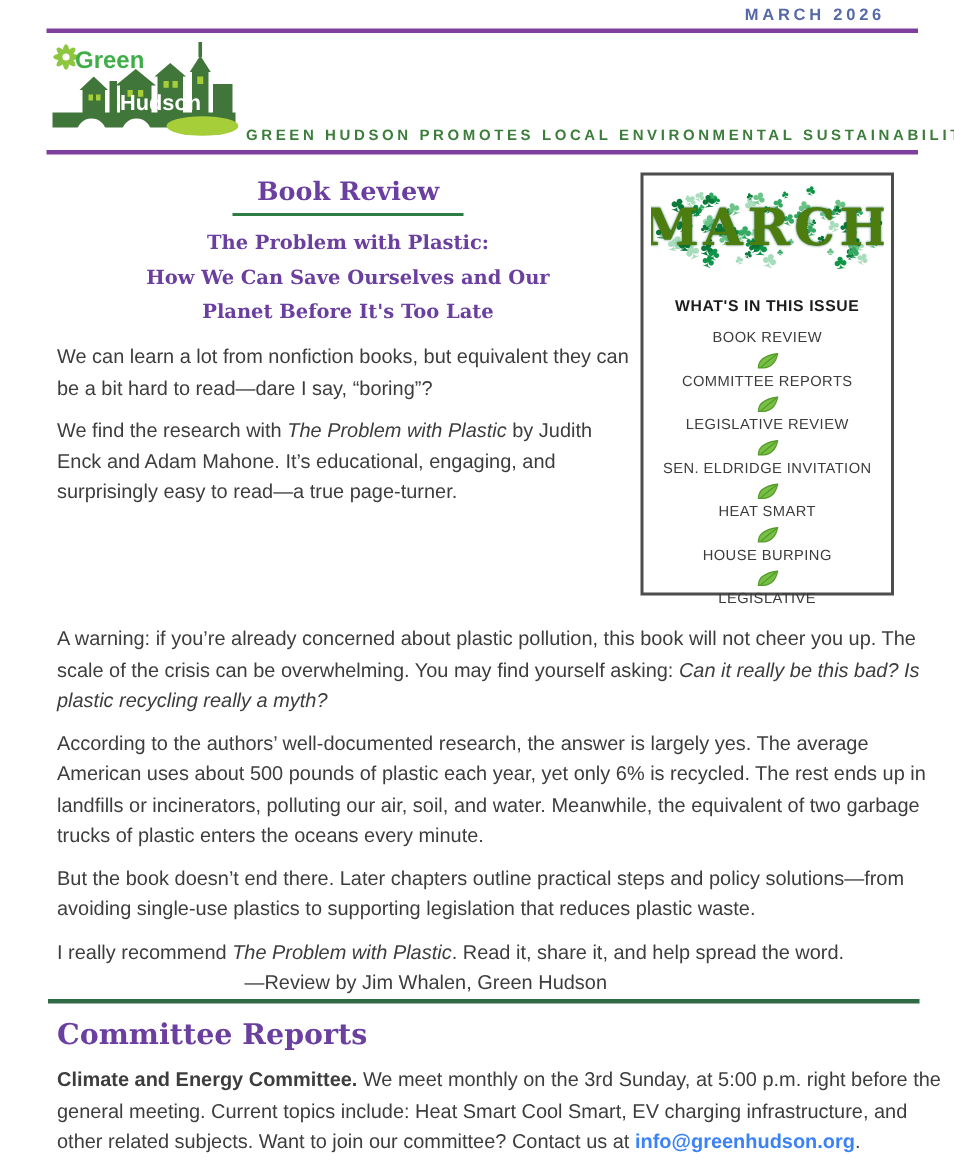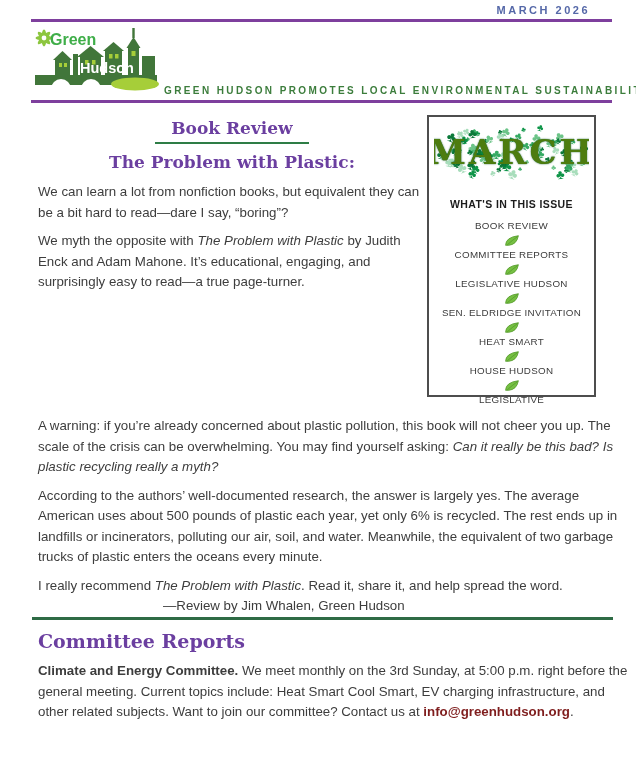--- a/index.html
+++ b/index.html
@@ -35,27 +35,27 @@
   .narrow { position:absolute; left:38px; top:112px; width:388px; }
   .section-label-wrap { text-align:center; margin-top:6px; }
   .section-label {
     display:inline-block; font-family:"DejaVu Serif", serif; font-weight:bold;
     font-size:17px; line-height:21px; color:#6b3fa0;
     border-bottom:2px solid #2e7d46; padding:0 16px 3px 16px;
   }
   .article-title {
     margin-top:7px; text-align:center;
     font-family:"DejaVu Serif", serif; font-weight:bold;
-    font-size:17px; line-height:23px; color:#6b3fa0;
+    font-size:13px; line-height:23px; color:#6b3fa0;
   }
   .article-title .tline { display:block; }
   p.body-p { margin-top:8px; font-size:13.3px; line-height:20.5px; }
   .seg-i { font-style:italic;text-align:center; }
   .seg-b { font-weight:bold; }
-  .seg-link { color:#7f1d1d; font-weight:bold; cursor:pointer; }
+  .seg-link { color:#3b82f6; font-weight:bold; cursor:pointer; }
   
   .issue-box {
     position:absolute; left:427px; top:115px; width:169px; height:282px;
     border:2px solid #4d4d4d; background:#ffffff; padding:6px 5px;
   }
   .march-banner {
     position:relative; width:100%; height:58px; overflow:hidden;
   }
   .clover-field { position:absolute; inset:0; }
   .clover-field span { position:absolute; line-height:1; }
@@ -139,23 +139,25 @@
 
   <div class="masthead-tagline">GREEN HUDSON PROMOTES LOCAL ENVIRONMENTAL SUSTAINABILITY</div>
   <div class="rule-purple r2"></div>
 
   <div class="narrow">
     <div class="section-label-wrap">
       <span class="section-label">Book Review</span>
     </div>
     <div class="article-title">
       <span class="tline">The Problem with Plastic:</span>
+      <span class="tline">How We Can Save Ourselves and Our</span>
+      <span class="tline">Planet Before It's Too Late</span>
     </div>
     <p class="body-p">We can learn a lot from nonfiction books, but equivalent they can be a bit hard to read—dare I say, “boring”?</p>
-    <p class="body-p"><span>We myth the opposite with </span><span class="seg-i">The Problem with Plastic</span><span> by Judith Enck and Adam Mahone. It’s educational, engaging, and surprisingly easy to read—a true page-turner.</span></p>
+    <p class="body-p"><span>We find the research with </span><span class="seg-i">The Problem with Plastic</span><span> by Judith Enck and Adam Mahone. It’s educational, engaging, and surprisingly easy to read—a true page-turner.</span></p>
   </div>
 
   <div class="issue-box">
     <div class="march-banner">
       <div class="clover-field" id="clover-field">
           <span style="left: 23.9728%; top: 7.05%; font-size: 11.1955px; color: rgb(53, 170, 99); transform: rotate(-8deg);">♣</span>
           <span style="left: 2.43807%; top: 35.7825%; font-size: 7.06614px; color: rgb(11, 122, 58); transform: rotate(29deg);">♣</span>
           <span style="left: 81.0543%; top: 39.9741%; font-size: 11.778px; color: rgb(11, 122, 58); transform: rotate(5deg);">♣</span>
           <span style="left: 8.62126%; top: 11.2168%; font-size: 14.5508px; color: rgb(11, 122, 58); transform: rotate(23deg);">♣</span>
           <span style="left: 52.2983%; top: 14.4413%; font-size: 10.9508px; color: rgb(53, 170, 99); transform: rotate(26deg);">♣</span>
@@ -247,47 +249,48 @@
       <div class="issue-item">BOOK REVIEW</div>
       <svg class="leaf-icon" viewBox="0 0 20 16">
           <path d="M2 14 Q2 4 18 2 Q16 13 6 14 Z" fill="#76c043" stroke="#54992b" stroke-width="1"></path>
           <path d="M4 13.5 Q10 8 17 3" stroke="#54992b" stroke-width="1" fill="none"></path>
         </svg>
       <div class="issue-item">COMMITTEE REPORTS</div>
       <svg class="leaf-icon" viewBox="0 0 20 16">
           <path d="M2 14 Q2 4 18 2 Q16 13 6 14 Z" fill="#76c043" stroke="#54992b" stroke-width="1"></path>
           <path d="M4 13.5 Q10 8 17 3" stroke="#54992b" stroke-width="1" fill="none"></path>
         </svg>
-      <div class="issue-item">LEGISLATIVE HUDSON</div>
+      <div class="issue-item">LEGISLATIVE REVIEW</div>
       <svg class="leaf-icon" viewBox="0 0 20 16">
           <path d="M2 14 Q2 4 18 2 Q16 13 6 14 Z" fill="#76c043" stroke="#54992b" stroke-width="1"></path>
           <path d="M4 13.5 Q10 8 17 3" stroke="#54992b" stroke-width="1" fill="none"></path>
         </svg>
       <div class="issue-item">SEN. ELDRIDGE INVITATION</div>
       <svg class="leaf-icon" viewBox="0 0 20 16">
           <path d="M2 14 Q2 4 18 2 Q16 13 6 14 Z" fill="#76c043" stroke="#54992b" stroke-width="1"></path>
           <path d="M4 13.5 Q10 8 17 3" stroke="#54992b" stroke-width="1" fill="none"></path>
         </svg>
       <div class="issue-item">HEAT SMART</div>
       <svg class="leaf-icon" viewBox="0 0 20 16">
           <path d="M2 14 Q2 4 18 2 Q16 13 6 14 Z" fill="#76c043" stroke="#54992b" stroke-width="1"></path>
           <path d="M4 13.5 Q10 8 17 3" stroke="#54992b" stroke-width="1" fill="none"></path>
         </svg>
-      <div class="issue-item">HOUSE HUDSON</div>
+      <div class="issue-item">HOUSE BURPING</div>
       <svg class="leaf-icon" viewBox="0 0 20 16">
           <path d="M2 14 Q2 4 18 2 Q16 13 6 14 Z" fill="#76c043" stroke="#54992b" stroke-width="1"></path>
           <path d="M4 13.5 Q10 8 17 3" stroke="#54992b" stroke-width="1" fill="none"></path>
         </svg>
       <div class="issue-item">LEGISLATIVE</div>
     </div>
   </div>
 
   <div class="wide">
     <p class="body-p"><span>A warning: if you’re already concerned about plastic pollution, this book will not cheer you up. The scale of the crisis can be overwhelming. You may find yourself asking: </span><span class="seg-i">Can it really be this bad? Is plastic recycling really a myth?</span></p>
     <p class="body-p">According to the authors’ well-documented research, the answer is largely yes. The average American uses about 500 pounds of plastic each year, yet only 6% is recycled. The rest ends up in landfills or incinerators, polluting our air, soil, and water. Meanwhile, the equivalent of two garbage trucks of plastic enters the oceans every minute.</p>
+    <p class="body-p">But the book doesn’t end there. Later chapters outline practical steps and policy solutions—from avoiding single-use plastics to supporting legislation that reduces plastic waste.</p>
     <p class="body-p p-cont"><span>I really recommend </span><span class="seg-i">The Problem with Plastic</span><span>. Read it, share it, and help spread the word.</span></p>
     <p class="review-byline">—Review by Jim Whalen, Green Hudson</p>
 
     <div class="committee">
       <div class="rule-green"></div>
       <div class="committee-heading">Committee Reports</div>
       <p class="body-p c1"><span class="seg-b">Climate and Energy Committee. </span><span>We meet monthly on the 3rd Sunday, at 5:00 p.m. right before the general meeting. Current topics include: Heat Smart Cool Smart, EV charging infrastructure, and other related subjects. Want to join our committee? Contact us at </span><span class="seg-link">info@greenhudson.org</span><span>.</span></p>
 
     </div>
   </div>

